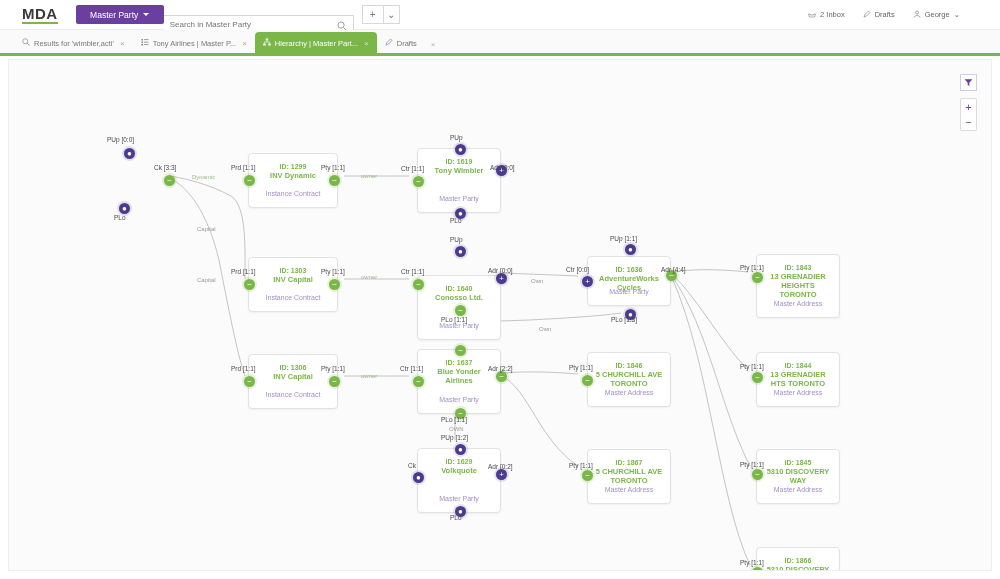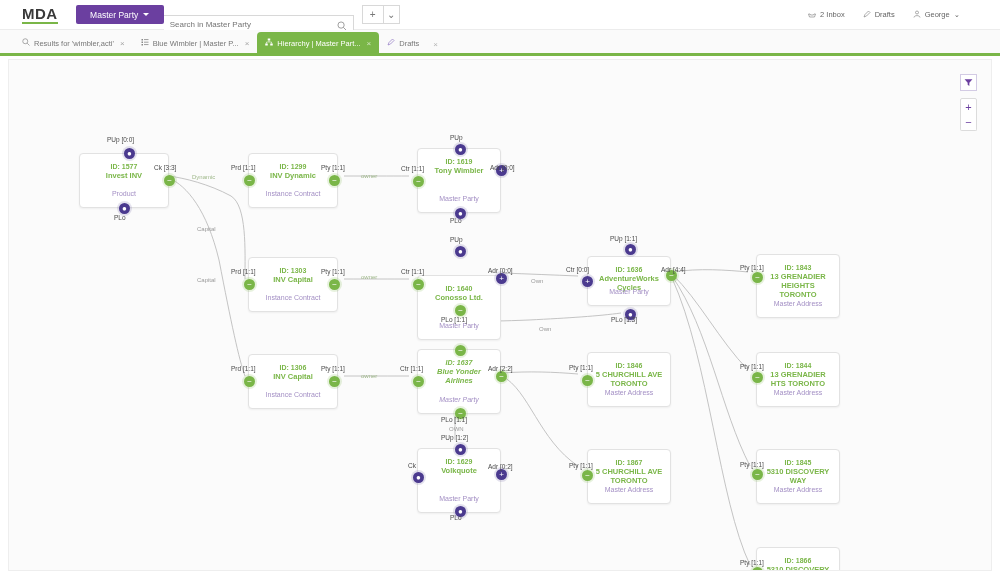--- a/index.html
+++ b/index.html
@@ -234,21 +234,21 @@
       <span>
         <svg width="8" height="8" viewBox="0 0 16 16">
           <rect x="1" y="2" width="3" height="3" fill="#888"></rect>
           <rect x="6" y="2.5" width="9" height="1.6" fill="#888"></rect>
           <rect x="1" y="7" width="3" height="3" fill="#888"></rect>
           <rect x="6" y="7.5" width="9" height="1.6" fill="#888"></rect>
           <rect x="1" y="12" width="3" height="3" fill="#888"></rect>
           <rect x="6" y="12.5" width="9" height="1.6" fill="#888"></rect>
         </svg>
       </span>
-      <span>Blue Wimbler | Master P...</span>
+      <span>Tony Airlines | Master P...</span>
       <span class="x">×</span>
     </div>
 
     <div class="tab active">
       <span>
         <svg width="8" height="8" viewBox="0 0 16 16">
           <rect x="5.5" y="1" width="5" height="4" fill="#fff"></rect>
           <rect x="0.5" y="11" width="5" height="4" fill="#fff"></rect>
           <rect x="10.5" y="11" width="5" height="4" fill="#fff"></rect>
           <path d="M8 5 L8 8 M3 11 L3 8 L13 8 L13 11" fill="none" stroke="#fff" stroke-width="1.2"></path>
@@ -284,25 +284,20 @@
           <path d="M493,213 C520,214 545,215 569,216" fill="none" stroke="#bdbdbd" stroke-width="0.9"></path>
           <path d="M446,251 C450,262 470,262 520,260 C560,258 590,256 612,253" fill="none" stroke="#bdbdbd" stroke-width="0.9"></path>
           <path d="M663,212 C690,208 718,210 739,212" fill="none" stroke="#bdbdbd" stroke-width="0.9"></path>
           <path d="M663,214 C690,240 710,280 739,310" fill="none" stroke="#bdbdbd" stroke-width="0.9"></path>
           <path d="M663,216 C700,270 712,350 741,406" fill="none" stroke="#bdbdbd" stroke-width="0.9"></path>
           <path d="M663,218 C700,300 710,440 741,505" fill="none" stroke="#bdbdbd" stroke-width="0.9"></path>
           <path d="M493,313 C520,311 545,312 569,314" fill="none" stroke="#bdbdbd" stroke-width="0.9"></path>
           <path d="M493,316 C520,330 530,380 569,406" fill="none" stroke="#bdbdbd" stroke-width="0.9"></path>
           <path d="M446,356 C446,368 446,374 446,380" fill="none" stroke="#bdbdbd" stroke-width="0.9"></path>
         </svg>
-    <div class="node" style="left: 70px; top: 93px; width: 90px; height: 55px;">
-          <div class="nid">ID: 1577</div>
-          <div class="nname">Invest INV</div>
-          <div class="ntype">Product</div>
-        </div>
         <div class="node" style="left: 239px; top: 93px; width: 90px; height: 55px;">
           <div class="nid">ID: 1299</div>
           <div class="nname">INV Dynamic</div>
           <div class="ntype">Instance Contract</div>
         </div>
         <div class="node" style="left: 408px; top: 88px; width: 84px; height: 65px;">
           <div class="nid">ID: 1619</div>
           <div class="nname">Tony Wimbler</div>
           <div class="ntype">Master Party</div>
         </div>
@@ -324,21 +319,21 @@
         <div class="node" style="left: 747px; top: 194px; width: 84px; height: 64px;">
           <div class="nid">ID: 1843</div>
           <div class="nname">13 GRENADIER HEIGHTS TORONTO</div>
           <div class="ntype">Master Address</div>
         </div>
         <div class="node" style="left: 239px; top: 294px; width: 90px; height: 55px;">
           <div class="nid">ID: 1306</div>
           <div class="nname">INV Capital</div>
           <div class="ntype">Instance Contract</div>
         </div>
-        <div class="node" style="left: 408px; top: 289px; width: 84px; height: 65px; font-style: italic;">
+        <div class="node" style="left: 408px; top: 289px; width: 84px; height: 65px;">
           <div class="nid">ID: 1637</div>
           <div class="nname">Blue Yonder Airlines</div>
           <div class="ntype">Master Party</div>
         </div>
         <div class="node" style="left: 578px; top: 292px; width: 84px; height: 55px;">
           <div class="nid">ID: 1846</div>
           <div class="nname">5 CHURCHILL AVE TORONTO</div>
           <div class="ntype">Master Address</div>
         </div>
         <div class="node" style="left: 747px; top: 292px; width: 84px; height: 55px;">

